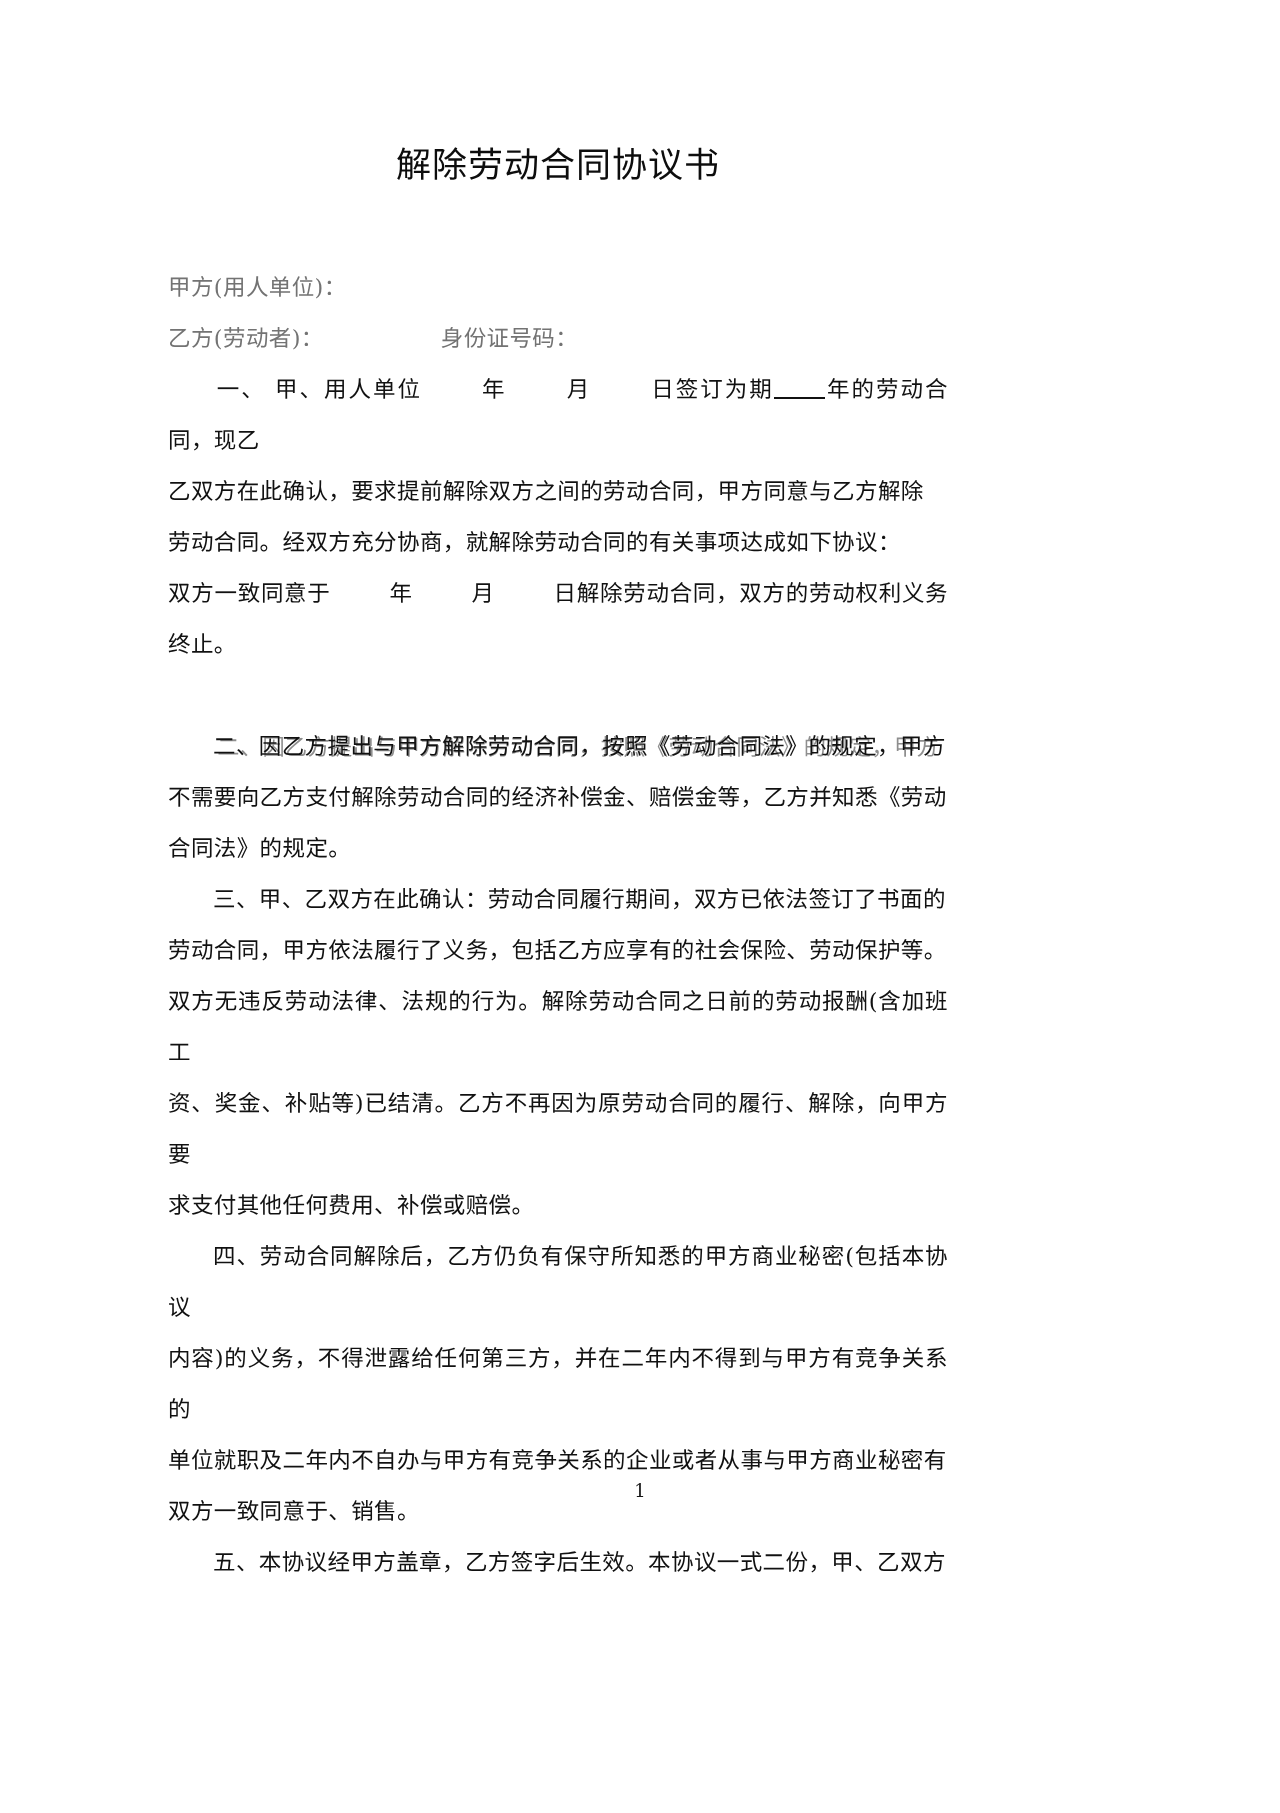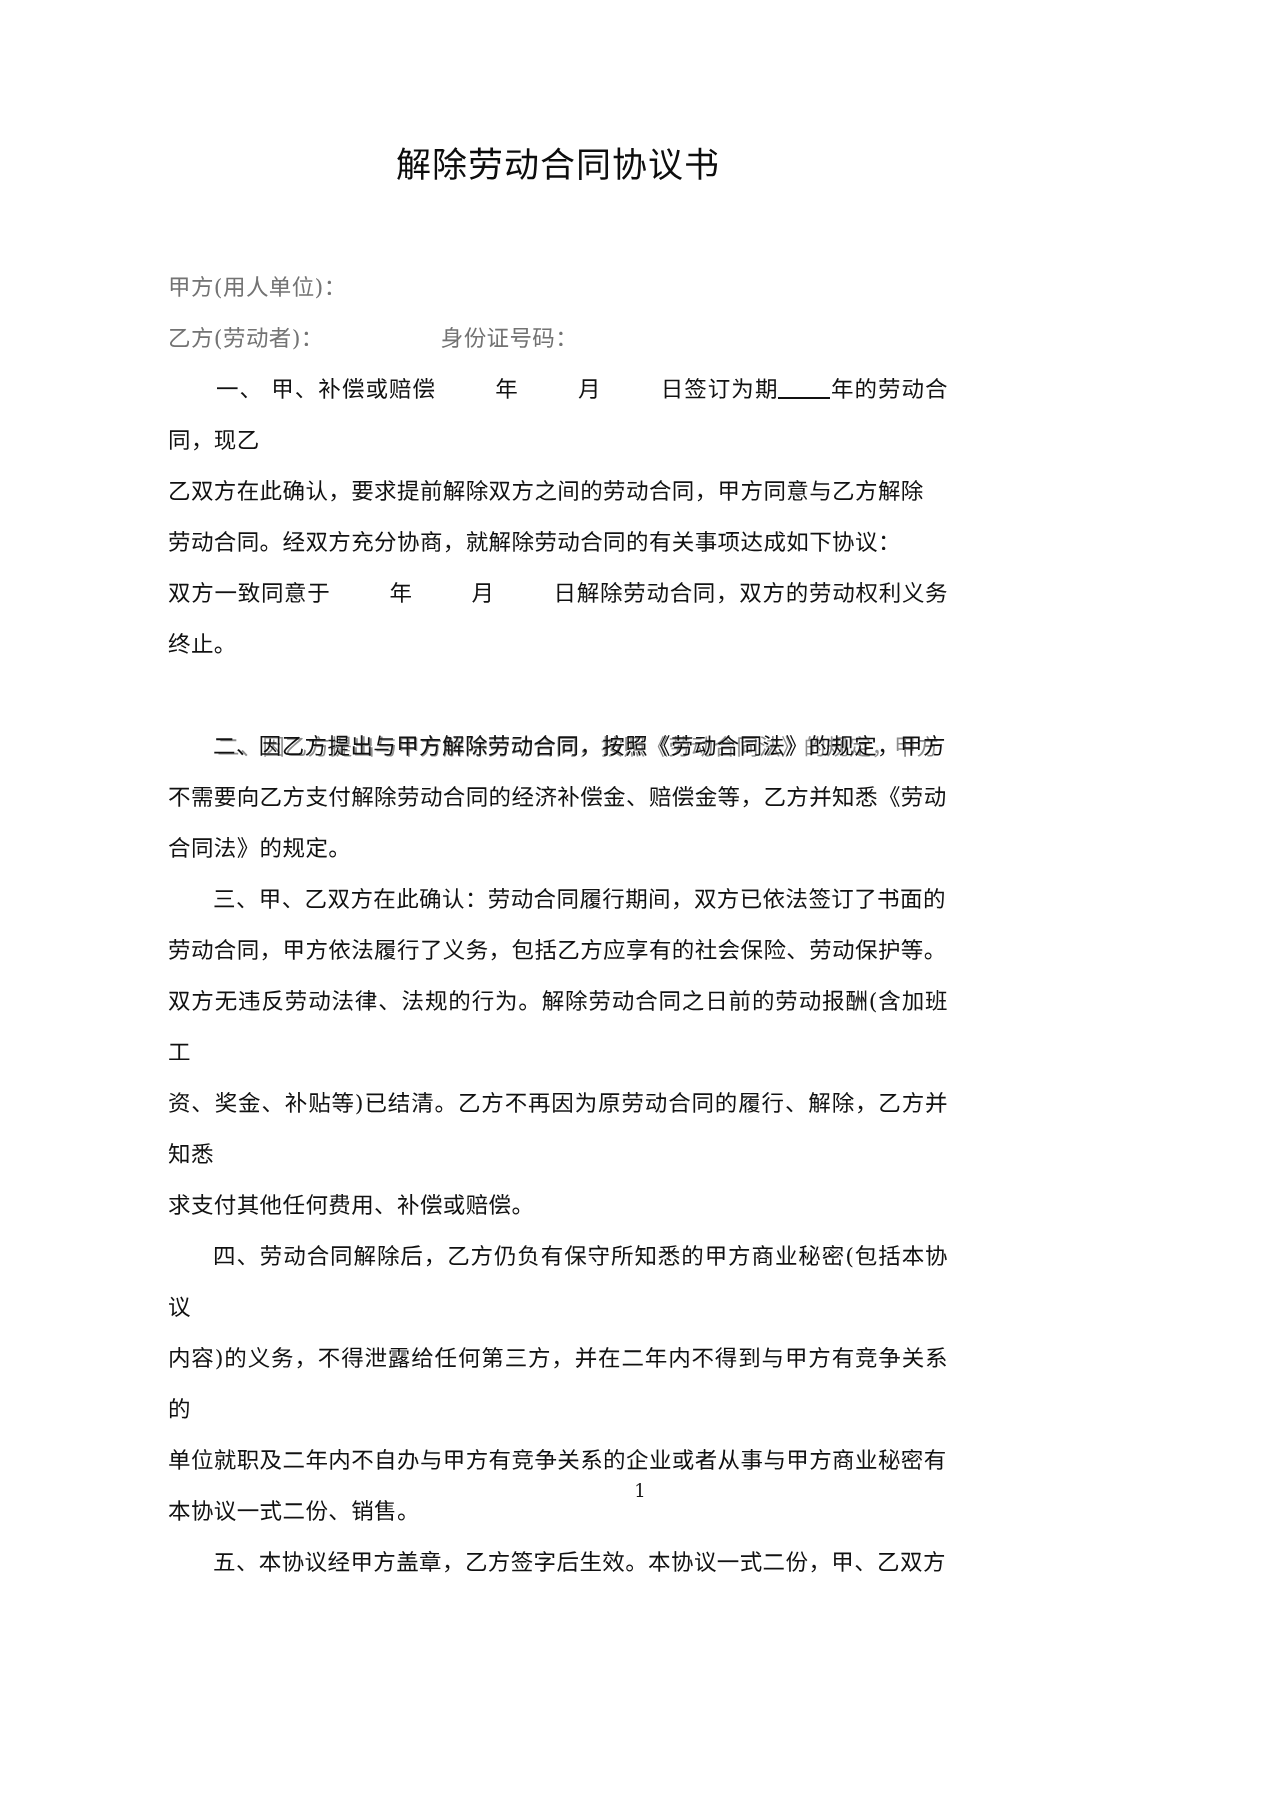--- a/index.html
+++ b/index.html
@@ -123,43 +123,43 @@
   <div class="doc-body">
 
     <h1 class="doc-title">解除劳动合同协议书</h1>
 
     <div class="party-block">
       <p class="party-line">甲方(用人单位)：</p>
 
       <p class="party-line"><span>乙方(劳动者)：</span><span class="blank-id"></span><span>身份证号码：</span></p>
     </div>
 
-    <p class="para"><span class="blank-s"></span><span>一、 甲、补偿或赔偿</span><span class="blank-m"></span><span>年</span><span class="blank-m"></span><span>月</span><span class="blank-m"></span><span>日签订为期</span><span class="underline-blank"></span><span>年的劳动合同，现乙</span></p>
+    <p class="para"><span class="blank-s"></span><span>一、 甲、用人单位</span><span class="blank-m"></span><span>年</span><span class="blank-m"></span><span>月</span><span class="blank-m"></span><span>日签订为期</span><span class="underline-blank"></span><span>年的劳动合同，现乙</span></p>
 
     <p class="para">乙双方在此确认，要求提前解除双方之间的劳动合同，甲方同意与乙方解除</p>
     <p class="para">劳动合同。经双方充分协商，就解除劳动合同的有关事项达成如下协议：</p>
 
     <p class="para"><span>双方一致同意于</span><span class="blank-m"></span><span>年</span><span class="blank-m"></span><span>月</span><span class="blank-m"></span><span>日解除劳动合同，双方的劳动权利义务终止。</span></p>
 
     <div class="gap"></div>
 
     <p class="para indent artifact-line"><span class="ghost" aria-hidden="true">二、因乙方提出与甲方解除劳动合同，按照《劳动合同法》的规定，甲方</span><span class="base">二、因乙方提出与甲方解除劳动合同，按照《劳动合同法》的规定，甲方</span></p>
     <p class="para">不需要向乙方支付解除劳动合同的经济补偿金、赔偿金等，乙方并知悉《劳动</p>
     <p class="para">合同法》的规定。</p>
 
     <p class="para indent">三、甲、乙双方在此确认：劳动合同履行期间，双方已依法签订了书面的</p>
     <p class="para">劳动合同，甲方依法履行了义务，包括乙方应享有的社会保险、劳动保护等。</p>
     <p class="para">双方无违反劳动法律、法规的行为。解除劳动合同之日前的劳动报酬(含加班工</p>
-    <p class="para">资、奖金、补贴等)已结清。乙方不再因为原劳动合同的履行、解除，乙方并知悉</p>
+    <p class="para">资、奖金、补贴等)已结清。乙方不再因为原劳动合同的履行、解除，向甲方要</p>
     <p class="para">求支付其他任何费用、补偿或赔偿。</p>
 
     <p class="para indent">四、劳动合同解除后，乙方仍负有保守所知悉的甲方商业秘密(包括本协议</p>
     <p class="para">内容)的义务，不得泄露给任何第三方，并在二年内不得到与甲方有竞争关系的</p>
     <p class="para">单位就职及二年内不自办与甲方有竞争关系的企业或者从事与甲方商业秘密有</p>
-    <p class="para">本协议一式二份、销售。</p>
+    <p class="para">双方一致同意于、销售。</p>
 
     <p class="para indent">五、本协议经甲方盖章，乙方签字后生效。本协议一式二份，甲、乙双方</p>
 
   </div>
 
   <div class="page-number">1</div>
 
 </div>
 
 </body></html>

